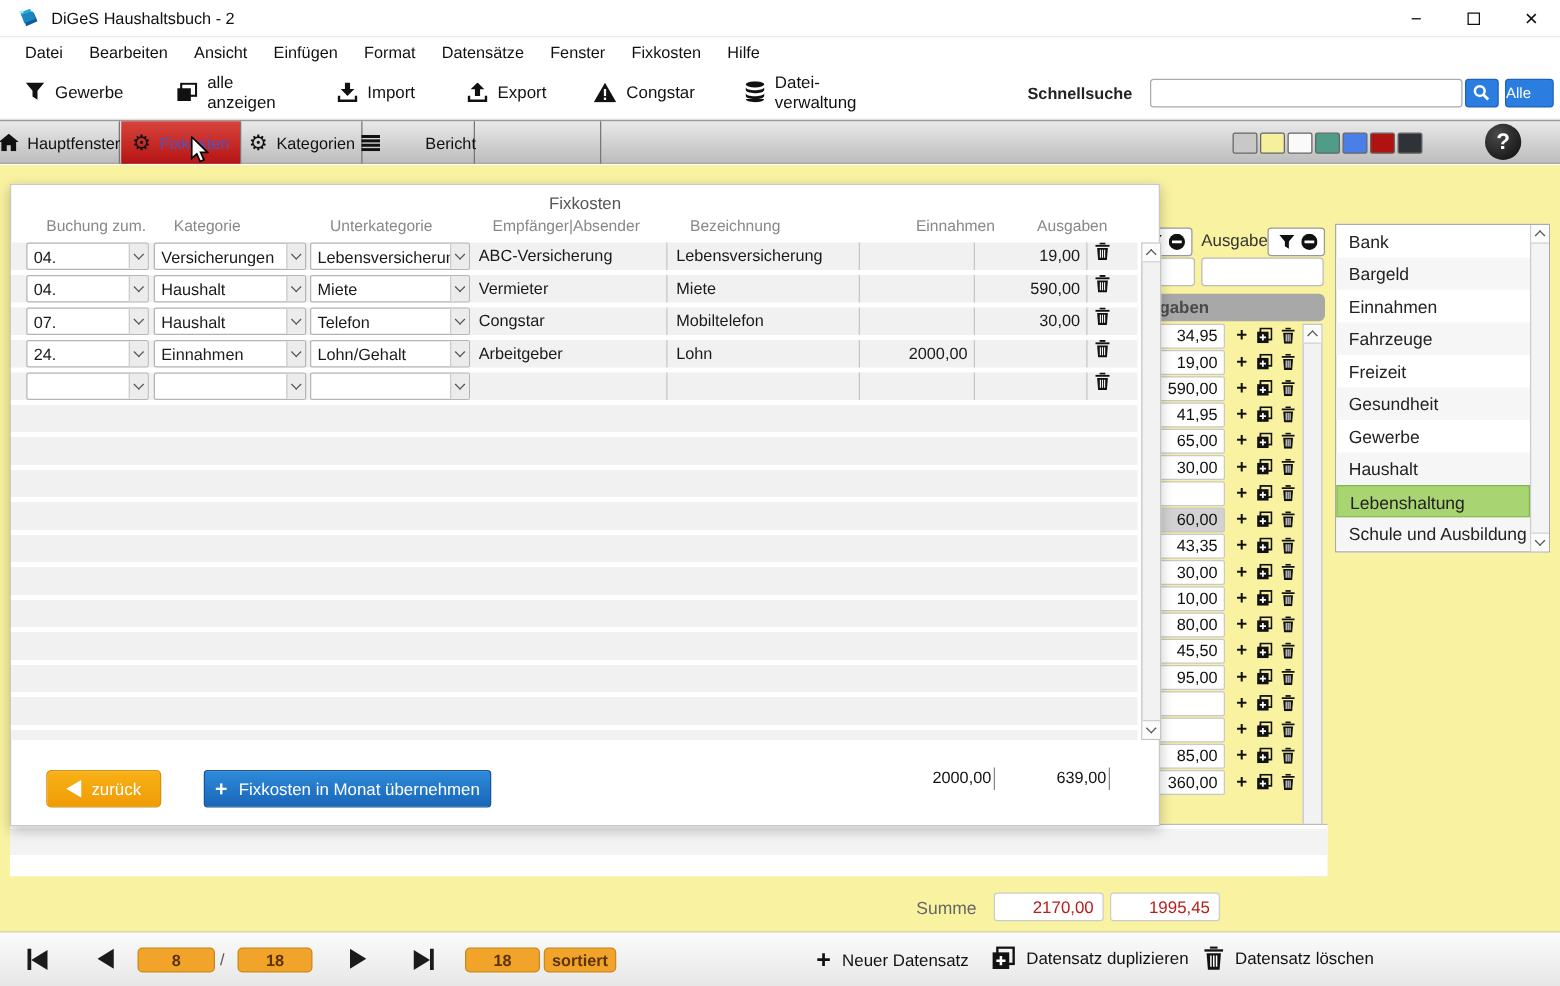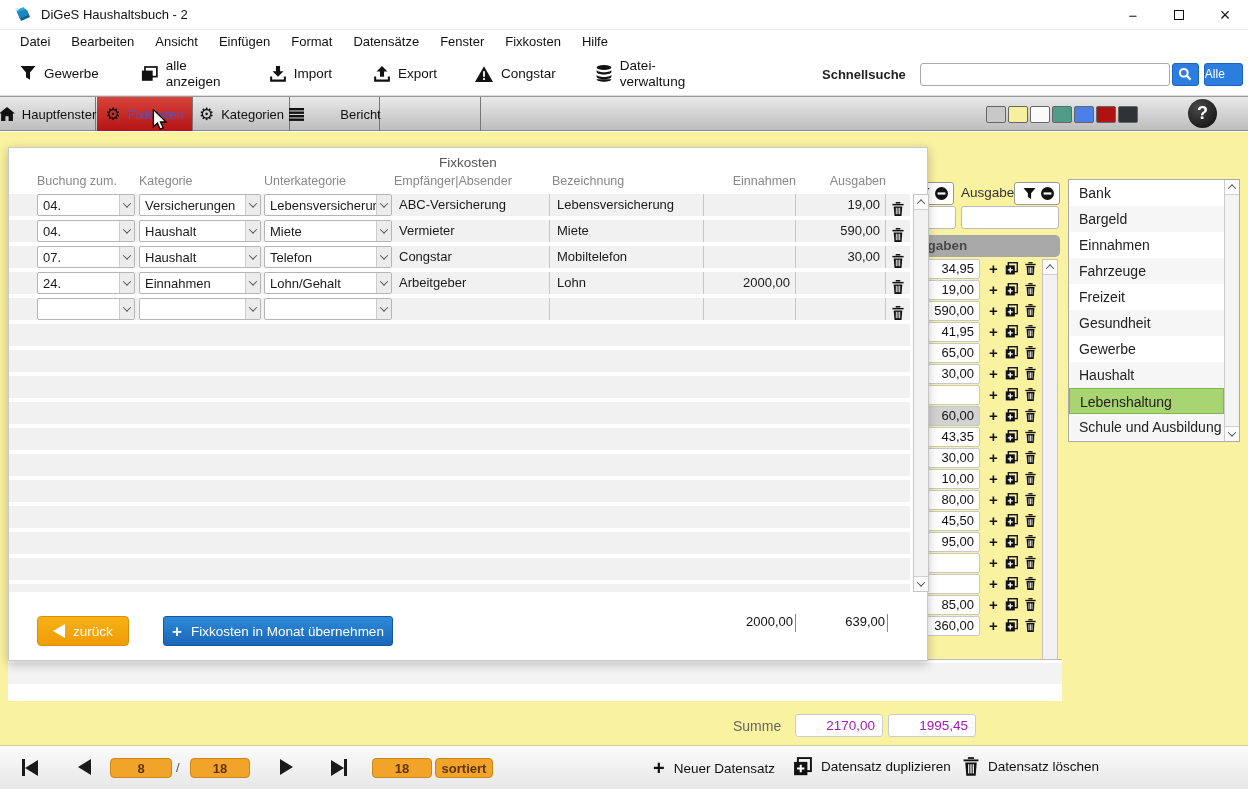--- a/index.html
+++ b/index.html
@@ -71,40 +71,40 @@
   .cv { width:6px; height:6px; border-left:1.6px solid #555; border-top:1.6px solid #555; }
   .cv.up { transform:rotate(45deg) translate(1px,1px); }
   .cv.down { transform:rotate(225deg) translate(1px,1px); }
   .am-scroll { left:1042px; top:127px; height:442px; }
 
   .bottom-strip { position:absolute; left:8px; top:527px; width:1054px; height:42px; background:#fff; border-top:1px solid #bbb; }
   .bottom-strip .band { position:absolute; left:0; top:3px; width:100%; height:21px; background:#f3f3f3; }
 
   .summe-row { position:absolute; left:0; top:578px; width:1062px; height:35px; }
   .summe-label { position:absolute; left:733px; top:8px; font-size:14px; color:#666; }
-  .summe-box { position:absolute; top:4px; width:88px; height:23px; background:#fff; border:1px solid #ccc; border-radius:3px; font-size:13.5px; text-align:right; line-height:21px; padding:0 7px; color:#a21caf; }
+  .summe-box { position:absolute; top:4px; width:88px; height:23px; background:#fff; border:1px solid #ccc; border-radius:3px; font-size:13.5px; text-align:right; line-height:21px; padding:0 7px; color:#b91c1c; }
   .sb-1 { left:795px; } .sb-2 { left:888px; }
 
   
   .side-list { position:absolute; left:1068px; width:172px; background:#fff; border:1px solid #aaa; }
   .cat-list { top:47px; height:263px; }
   .sub-list { top:319px; height:282px; }
   .list-items { position:absolute; left:0; top:0; right:15px; bottom:0; overflow:hidden; }
   .sub-list .list-items { background:repeating-linear-gradient(180deg,#fff 0 26px,#f6f6f6 26px 52px); }
   .list-item { height:26px; font-size:14px; color:#222; padding:0 10px; line-height:26px; white-space:nowrap; }
   .list-item:nth-child(even) { background:#f6f6f6; }
   .list-item.selected { background:#a8d472; border:1px solid #7fb84e; }
   .list-scroll { position:absolute; right:0; top:0; bottom:0; width:15px; background:#f4f4f4; border-left:1px solid #ccc; }
 
   
   .dialog { position:absolute; left:8px; top:15px; width:920px; height:514px; background:#fff; border:1px solid #c9c9c9; box-shadow:0 3px 10px rgba(0,0,0,0.25); z-index:10; }
   .dlg-title { position:absolute; left:0; top:7px; width:100%; text-align:center; font-size:13.5px; color:#555; }
   .dlg-head { position:absolute; left:0; top:26px; width:901px; height:18px; display:flex; padding-left:28px; font-size:12.5px; color:#888; }
   .dlg-rows { position:absolute; left:0; top:46px; width:901px; }
-  .fk-row { height:26px; background:#f1f1f1; border-bottom:4px solid #fff; display:flex; align-items:flex-end; padding-left:28px; }
+  .fk-row { height:26px; background:#f1f1f1; border-bottom:4px solid #fff; display:flex; align-items:flex-start; padding-left:12px; }
   .w-bu{width:98px;} .g4{width:4px;} .w-ka{width:122px;} .g3{width:3px;} .w-uk{width:128px;} .g2{width:2px;}
   .w-em{width:156px;} .w-be{width:152px;} .w-ei{width:92px;} .w-au{width:90px;} .g6{width:6px;} .w-tr{width:18px;}
   .sel { height:22px; background:#fff; border:1px solid #b5b5b5; border-radius:2px; display:flex; align-items:center; }
   .sel .selv { flex:1; font-style:normal; font-size:13px; padding:0 5px; white-space:nowrap; overflow:hidden; }
   .sel .chevbox { width:15px; height:20px; background:#ececec; border-left:1px solid #ccc; display:flex; align-items:center; justify-content:center; }
   .cell { height:22px; line-height:22px; font-size:13px; border-right:1px solid #c6c6c6; padding:0 5px; white-space:nowrap; overflow:hidden; }
   .cell.num { text-align:right; }
   .hd { white-space:nowrap; } .hd.num { text-align:right; }
   .dlg-stripes { position:absolute; left:0; top:176px; width:901px; height:268px; background:repeating-linear-gradient(180deg,#f1f1f1 0 22px,#ffffff 22px 26px); }
   .dlg-scroll { left:904px; top:46px; height:398px; }

